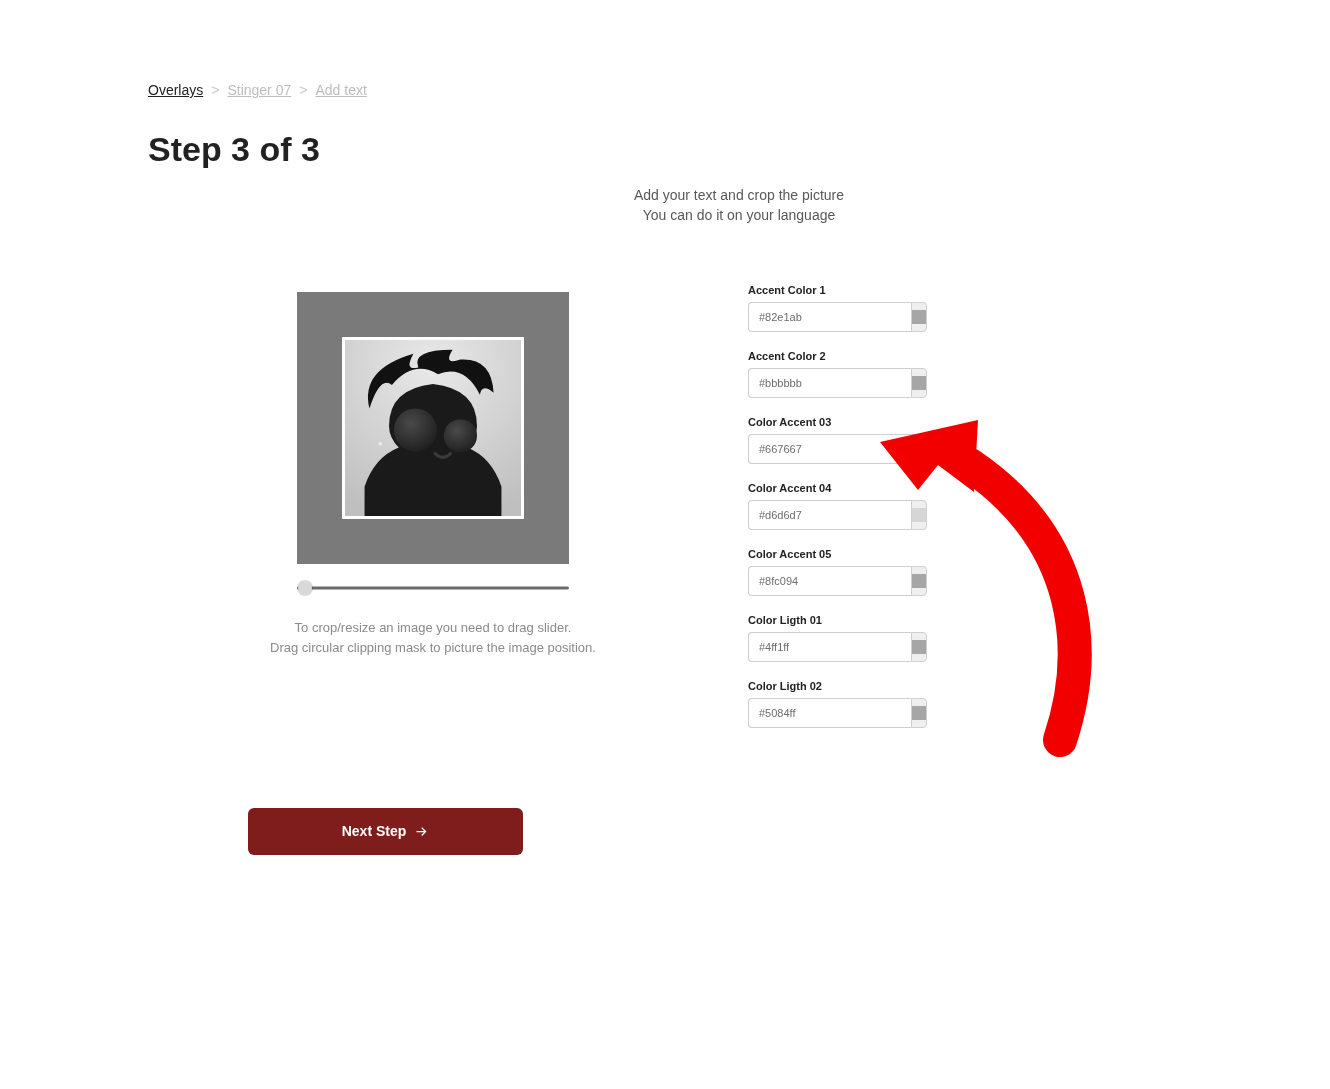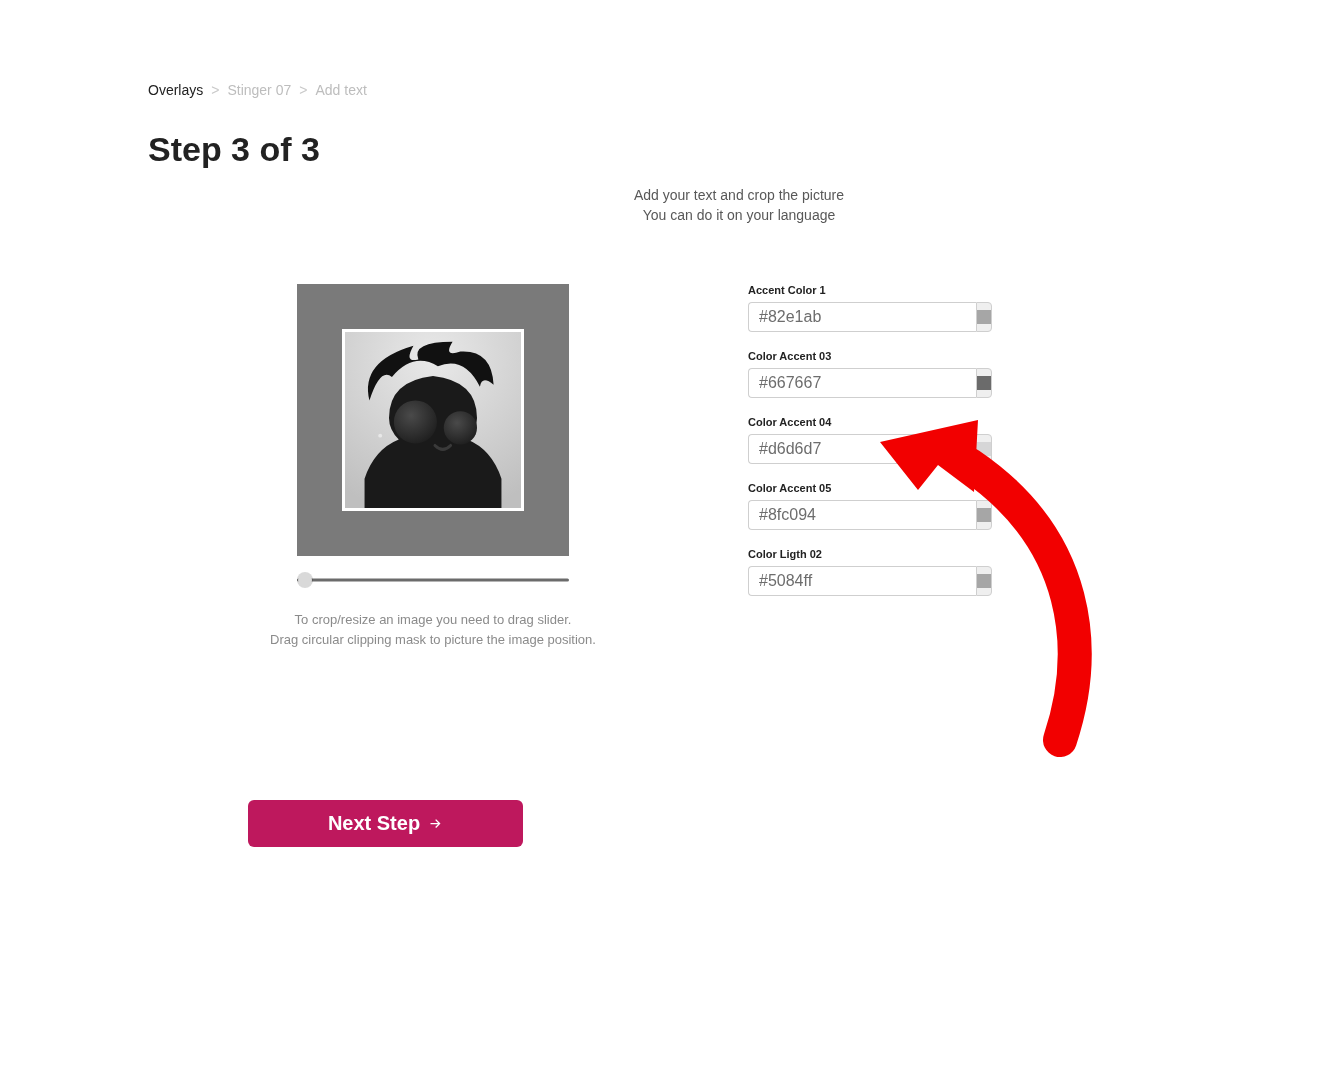--- a/index.html
+++ b/index.html
@@ -8,36 +8,36 @@
       background: #fff;
       color: #222;
       width: 1330px;
       min-height: 1089px;
       position: relative;
     }
     .container { padding: 82px 0 0 148px; }
 
     
     .breadcrumb { display: flex; align-items: center; gap: 8px; font-size: 14px; }
-    .breadcrumb .crumb { color: #bdbdbd; }
+    .breadcrumb .crumb { color: #bdbdbd; text-decoration: underline; }
     .breadcrumb .crumb.first-crumb { color: #222; }
     .breadcrumb .chev { color: #c9c9c9; }
 
     
     .step-heading { margin-top: 32px; font-size: 34px; font-weight: 700; }
     .subtitle { margin-top: 16px; color: #585858; font-size: 14px; line-height: 1.45; text-align: center; }
 
     
     .content {
       display: flex;
       gap: 130px;
       margin-top: 58px;
       align-items: flex-start;
     }
-    .left-col  { width: 370px; display: flex; flex-direction: column; align-items: center; margin-left: 100px; }
+    .left-col  { width: 370px; display: flex; flex-direction: column; align-items: center; margin-left: 100px; margin-top: 8px; }
     .right-col { width: 168px; display: flex; flex-direction: column; gap: 18px; }
 
     
     .preview-outer {
       width: 272px; height: 272px; background: #7a7a7a;
       display: flex; align-items: center; justify-content: center;
     }
     .preview-frame {
       width: 182px; height: 182px; border: 3px solid #fff; background: #dcdcdc;
       position: relative; overflow: hidden;
@@ -56,35 +56,35 @@
       box-shadow: 0 0 0 1px rgba(0,0,0,.15);
     }
 
     .helper-text { margin-top: 22px; color: #8b8b8b; font-size: 13px; text-align: center; line-height: 1.55; }
 
     
     .next-btn {
       margin-top: 150px;
       align-self: flex-start;
       width: 275px; height: 47px;
-      background: #be185d; color: #fff; border: none; border-radius: 6px;
-      font-size: 20px; font-weight: 700;
+      background: #7f1d1d; color: #fff; border: none; border-radius: 6px;
+      font-size: 14px; font-weight: 700;
       display: inline-flex; align-items: center; justify-content: center; gap: 8px;
       cursor: pointer;
       margin-left: 0;
     }
     .next-btn svg { width: 15px; height: 15px; fill: #fff; }
 
     
     .color-field { display: flex; flex-direction: column; gap: 6px; }
     .color-label { font-size: 11px; font-weight: 700; color: #222; }
     .color-input-row { display: flex; width: 168px; height: 30px; }
     .color-input {
       flex: 1; border: 1px solid #cfcfcf; border-right: none;
-      border-radius: 4px 0 0 4px; padding: 0 10px; font-size: 16px; color: #6d6d6d;
+      border-radius: 4px 0 0 4px; padding: 0 10px; font-size: 11px; color: #6d6d6d;
       outline: none;
     }
     .color-swatch-box {
       width: 36px; border: 1px solid #cfcfcf; border-radius: 0 4px 4px 0;
       background: #efefef; display: flex; align-items: center; justify-content: center;
       cursor: pointer;
     }
     .color-swatch { width: 14px; height: 14px; }
 
     
@@ -165,20 +165,29 @@
     <div class="color-field">
           <div class="color-label">Accent Color 1</div>
           <div class="color-input-row">
             <input class="color-input" type="text" value="#82e1ab" style="">
             <div class="color-swatch-box">
               <div class="color-swatch" style="background: rgb(166, 166, 166);"></div>
             </div>
           </div>
         </div>
         <div class="color-field">
+          <div class="color-label">Accent Color 2</div>
+          <div class="color-input-row">
+            <input class="color-input" type="text" value="#bbbbbb" style="">
+            <div class="color-swatch-box">
+              <div class="color-swatch" style="background: rgb(166, 166, 166);"></div>
+            </div>
+          </div>
+        </div>
+        <div class="color-field">
           <div class="color-label">Color Accent 03</div>
           <div class="color-input-row">
             <input class="color-input" type="text" value="#667667" style="">
             <div class="color-swatch-box">
               <div class="color-swatch" style="background: rgb(107, 107, 107);"></div>
             </div>
           </div>
         </div>
         <div class="color-field">
           <div class="color-label">Color Accent 04</div>
@@ -186,20 +195,29 @@
             <input class="color-input" type="text" value="#d6d6d7" style="">
             <div class="color-swatch-box">
               <div class="color-swatch" style="background: rgb(214, 214, 215);"></div>
             </div>
           </div>
         </div>
         <div class="color-field">
           <div class="color-label">Color Accent 05</div>
           <div class="color-input-row">
             <input class="color-input" type="text" value="#8fc094" style="">
+            <div class="color-swatch-box">
+              <div class="color-swatch" style="background: rgb(166, 166, 166);"></div>
+            </div>
+          </div>
+        </div>
+        <div class="color-field">
+          <div class="color-label">Color Ligth 01</div>
+          <div class="color-input-row">
+            <input class="color-input" type="text" value="#4ff1ff" style="">
             <div class="color-swatch-box">
               <div class="color-swatch" style="background: rgb(166, 166, 166);"></div>
             </div>
           </div>
         </div>
         <div class="color-field">
           <div class="color-label">Color Ligth 02</div>
           <div class="color-input-row">
             <input class="color-input" type="text" value="#5084ff" style="">
             <div class="color-swatch-box">

